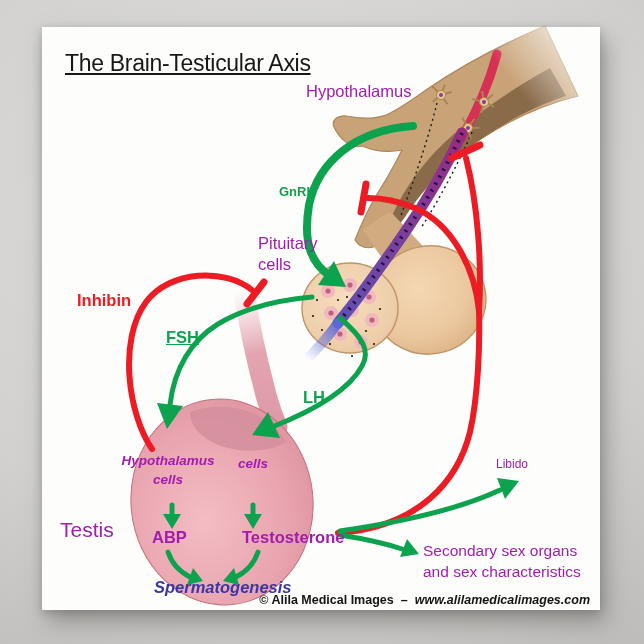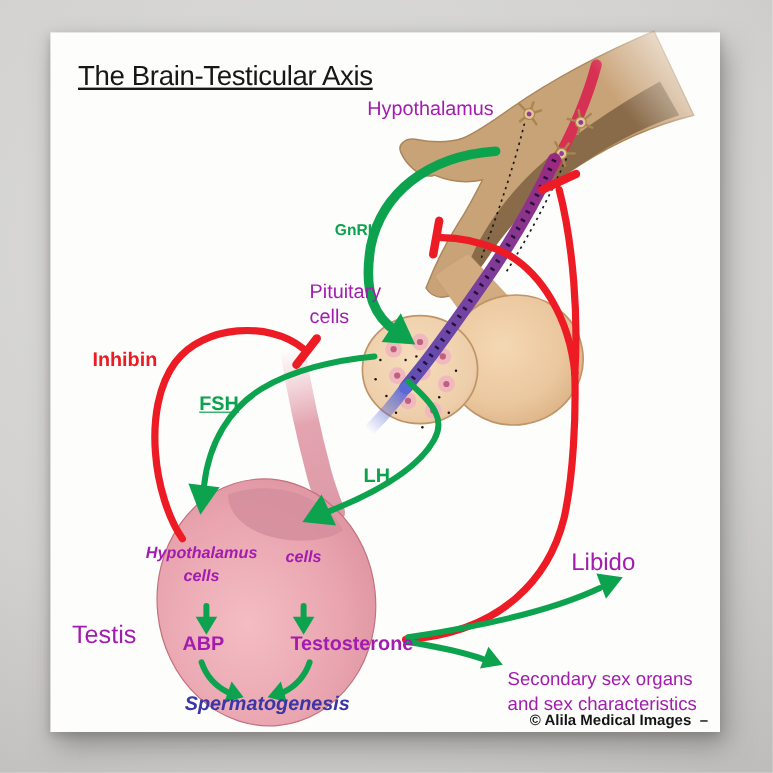--- a/index.html
+++ b/index.html
@@ -196,21 +196,22 @@
   <div>Hypothalamus</div>
   <div>cells</div>
 </div>
 <div class="lbl cells" style="left:198px;top:454px;">
   <div>cells</div>
 </div>
 <div class="lbl" style="left:60px;top:517px;font-size:21px;">Testis</div>
 <div class="lbl b" style="left:152px;top:527px;font-size:16.5px;">ABP</div>
 <div class="lbl b" style="left:226px;top:527px;font-size:16.5px;margin-left:16px;">Testosterone</div>
 <div class="lbl b i blue" style="left:154px;top:577px;font-size:16.5px;">Spermatogenesis</div>
-<div class="lbl" style="left:476px;top:457px;font-size:20px;">Libido</div>
-<div class="lbl" style="left:423px;top:540px;font-size:15.5px;line-height:21px;margin-top:16px;">
+<div class="lbl" style="left:496px;top:457px;font-size:12px;">Libido</div>
+<div class="lbl" style="left:423px;top:540px;font-size:15.5px;line-height:21px;">
   <div>Secondary sex organs</div>
   <div>and sex characteristics</div>
 </div>
 <div class="credit">
   <span>© Alila Medical Images</span>
   <span>–</span>
+  <span class="i">www.alilamedicalimages.com</span>
 </div>
 
 </body></html>

